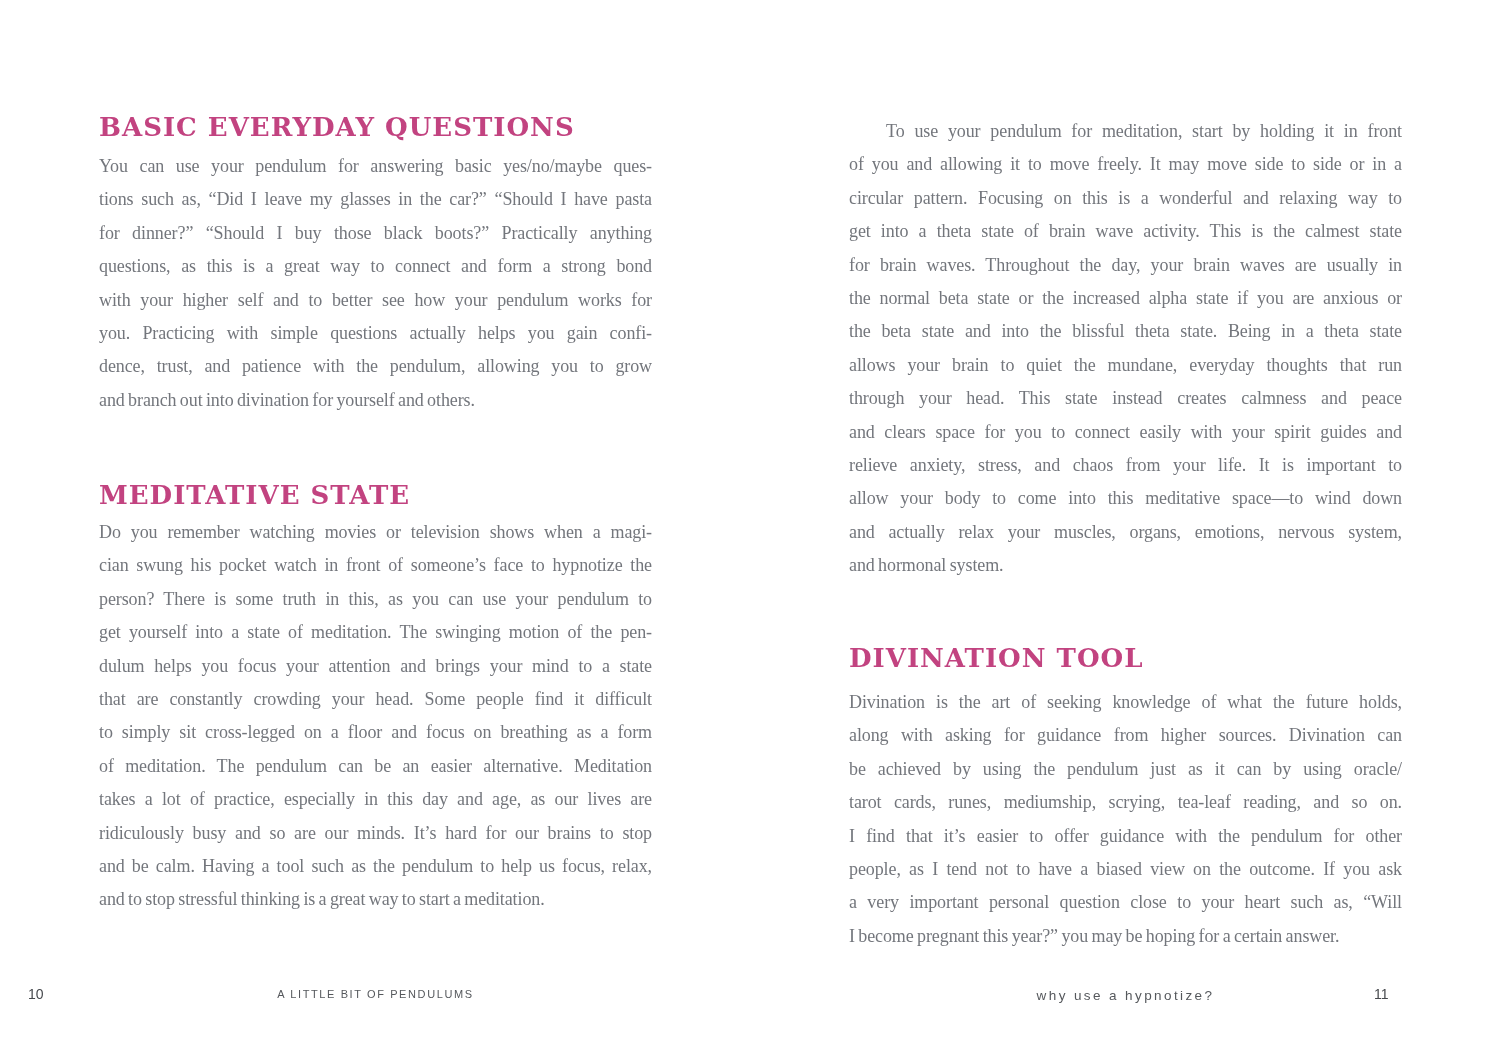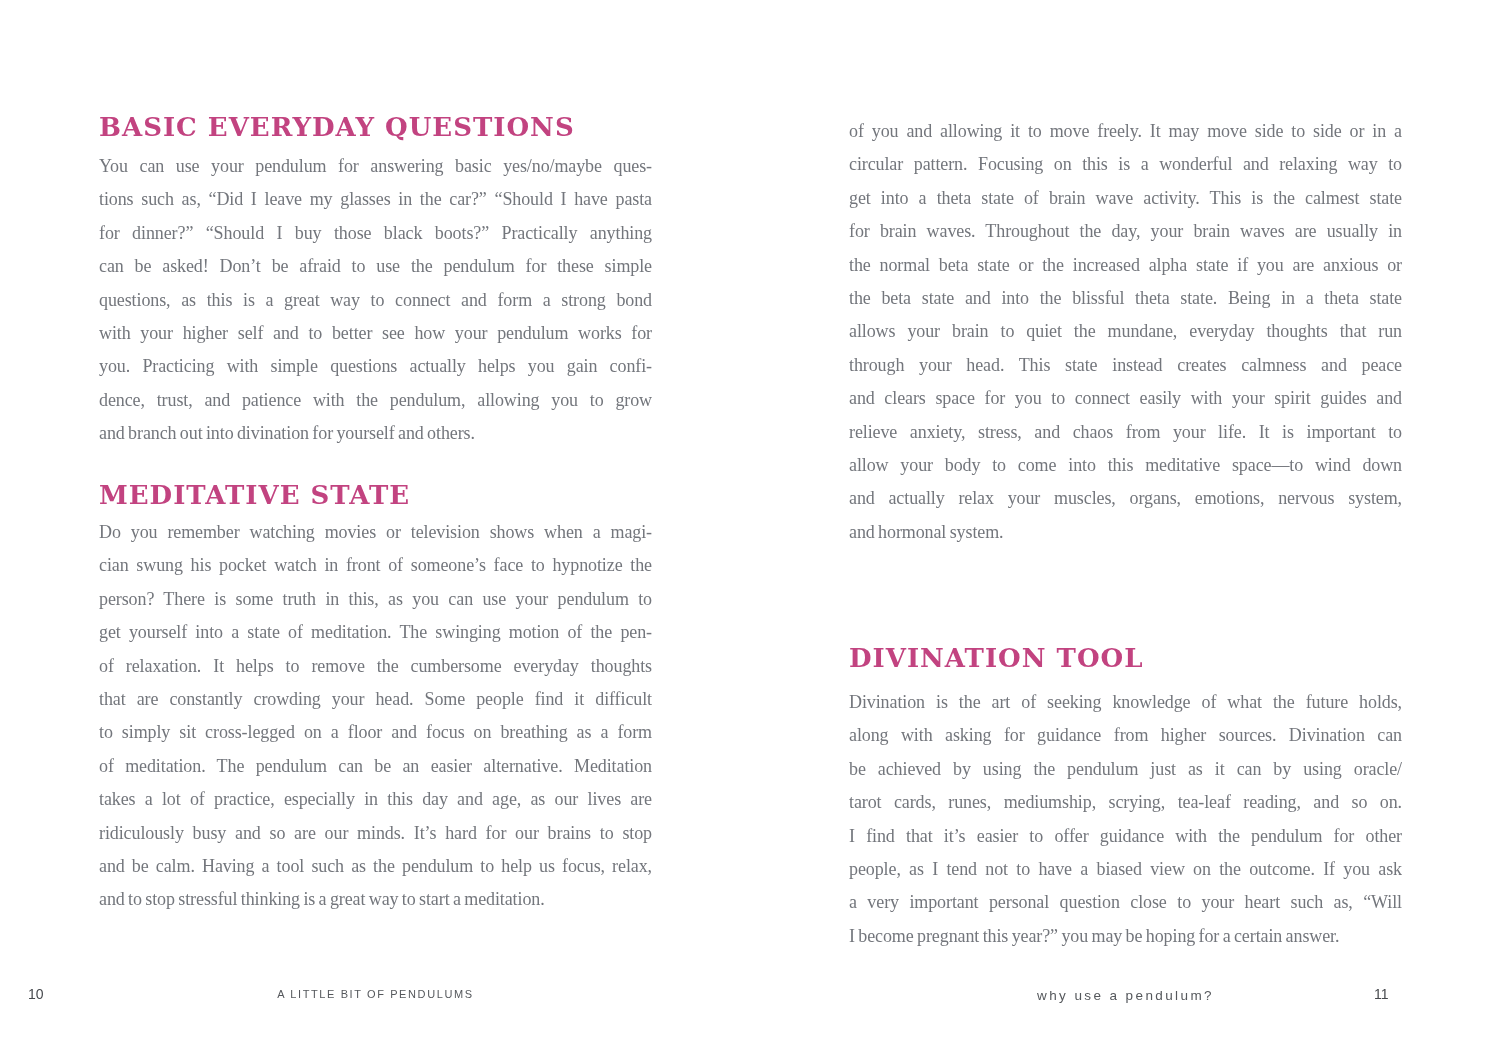--- a/index.html
+++ b/index.html
@@ -99,50 +99,50 @@
 <body>
 
 <div class="spread">
 
   <section class="page page-left">
     <h2 class="heading lp-heading-1">BASIC EVERYDAY QUESTIONS</h2>
     <div class="para lp-para-1">
         <div class="line">You can use your pendulum for answering basic yes/no/maybe ques-</div>
         <div class="line">tions such as, “Did I leave my glasses in the car?” “Should I have pasta</div>
         <div class="line">for dinner?” “Should I buy those black boots?” Practically anything</div>
-        <div class="line">can be asked! Don’t be afraid to use the pendulum for these simple</div>
         <div class="line">questions, as this is a great way to connect and form a strong bond</div>
         <div class="line">with your higher self and to better see how your pendulum works for</div>
         <div class="line">you. Practicing with simple questions actually helps you gain confi-</div>
         <div class="line">dence, trust, and patience with the pendulum, allowing you to grow</div>
         <div class="line last">and branch out into divination for yourself and others.</div>
       </div>
 
     <h2 class="heading lp-heading-2">MEDITATIVE STATE</h2>
     <div class="para lp-para-2">
         <div class="line">Do you remember watching movies or television shows when a magi-</div>
         <div class="line">cian swung his pocket watch in front of someone’s face to hypnotize the</div>
         <div class="line">person? There is some truth in this, as you can use your pendulum to</div>
         <div class="line">get yourself into a state of meditation. The swinging motion of the pen-</div>
-        <div class="line">of relaxation. It helps to remove the cumbersome everyday thoughts</div>
+        <div class="line">dulum helps you focus your attention and brings your mind to a state</div>
         <div class="line">that are constantly crowding your head. Some people find it difficult</div>
         <div class="line">to simply sit cross-legged on a floor and focus on breathing as a form</div>
         <div class="line">of meditation. The pendulum can be an easier alternative. Meditation</div>
         <div class="line">takes a lot of practice, especially in this day and age, as our lives are</div>
         <div class="line">ridiculously busy and so are our minds. It’s hard for our brains to stop</div>
         <div class="line">and be calm. Having a tool such as the pendulum to help us focus, relax,</div>
         <div class="line last">and to stop stressful thinking is a great way to start a meditation.</div>
       </div>
 
     <div class="footer-item page-number page-number-left">10</div>
     <div class="footer-item running-footer">A LITTLE BIT OF PENDULUMS</div>
   </section>
 
   <section class="page page-right">
     <div class="para rp-para-1">
+        <div class="line indent">To use your pendulum for meditation, start by holding it in front</div>
         <div class="line">of you and allowing it to move freely. It may move side to side or in a</div>
         <div class="line">circular pattern. Focusing on this is a wonderful and relaxing way to</div>
         <div class="line">get into a theta state of brain wave activity. This is the calmest state</div>
         <div class="line">for brain waves. Throughout the day, your brain waves are usually in</div>
         <div class="line">the normal beta state or the increased alpha state if you are anxious or</div>
         <div class="line">the beta state and into the blissful theta state. Being in a theta state</div>
         <div class="line">allows your brain to quiet the mundane, everyday thoughts that run</div>
         <div class="line">through your head. This state instead creates calmness and peace</div>
         <div class="line">and clears space for you to connect easily with your spirit guides and</div>
         <div class="line">relieve anxiety, stress, and chaos from your life. It is important to</div>
@@ -156,17 +156,17 @@
         <div class="line">Divination is the art of seeking knowledge of what the future holds,</div>
         <div class="line">along with asking for guidance from higher sources. Divination can</div>
         <div class="line">be achieved by using the pendulum just as it can by using oracle/</div>
         <div class="line">tarot cards, runes, mediumship, scrying, tea-leaf reading, and so on.</div>
         <div class="line">I find that it’s easier to offer guidance with the pendulum for other</div>
         <div class="line">people, as I tend not to have a biased view on the outcome. If you ask</div>
         <div class="line">a very important personal question close to your heart such as, “Will</div>
         <div class="line last">I become pregnant this year?” you may be hoping for a certain answer.</div>
       </div>
 
-    <div class="footer-item running-footer lowercase">why use a pendulum?</div>
+    <div class="footer-item running-footer lowercase">why use a hypnotize?</div>
     <div class="footer-item page-number page-number-right">11</div>
   </section>
 
 </div>
 
 </body></html>

